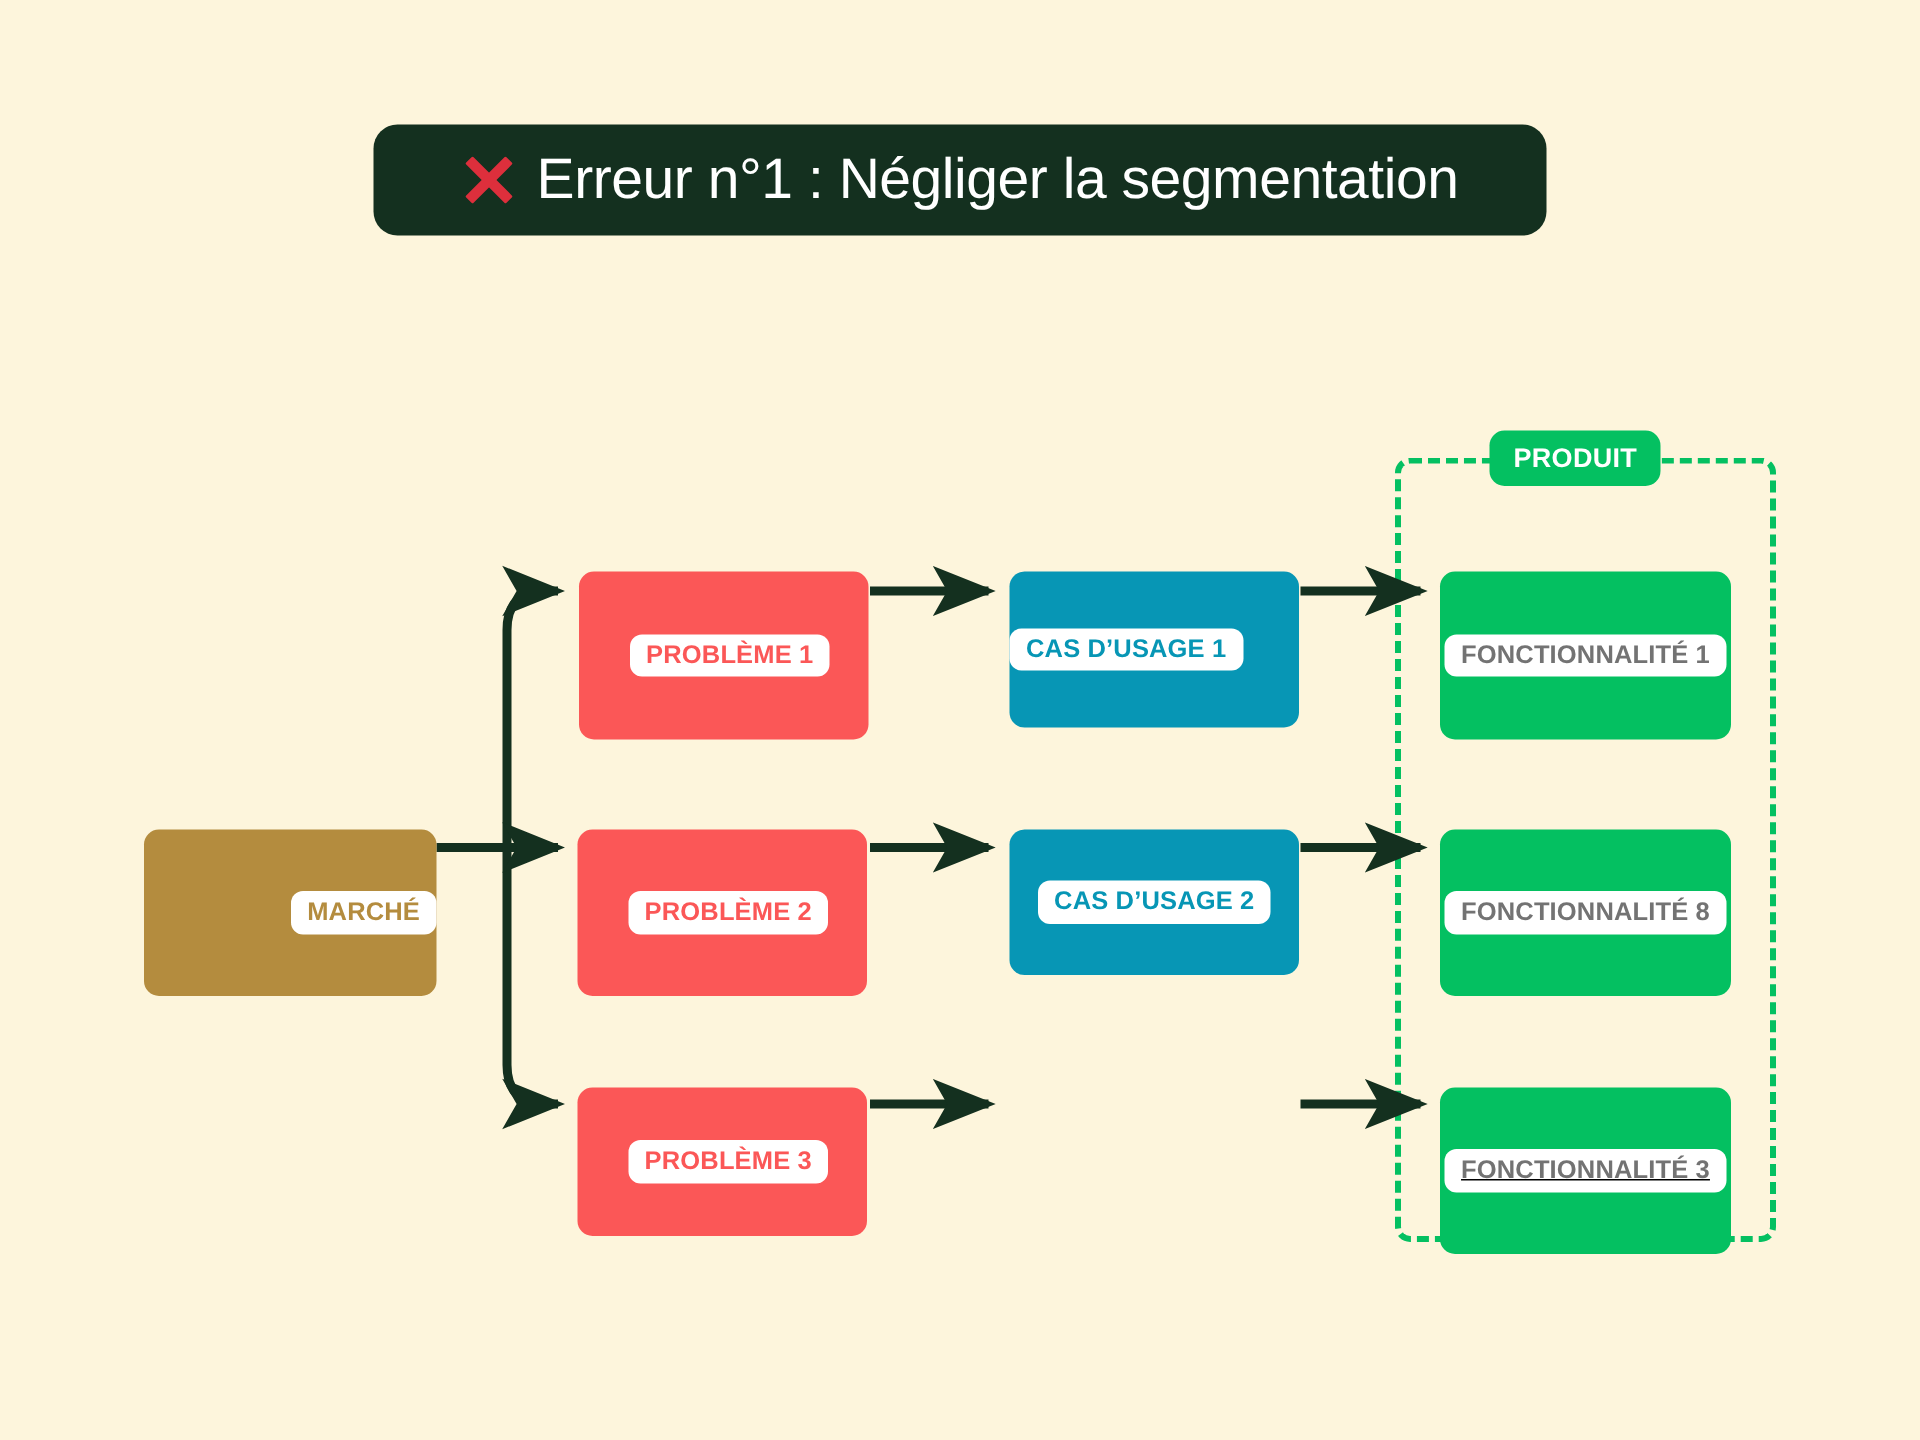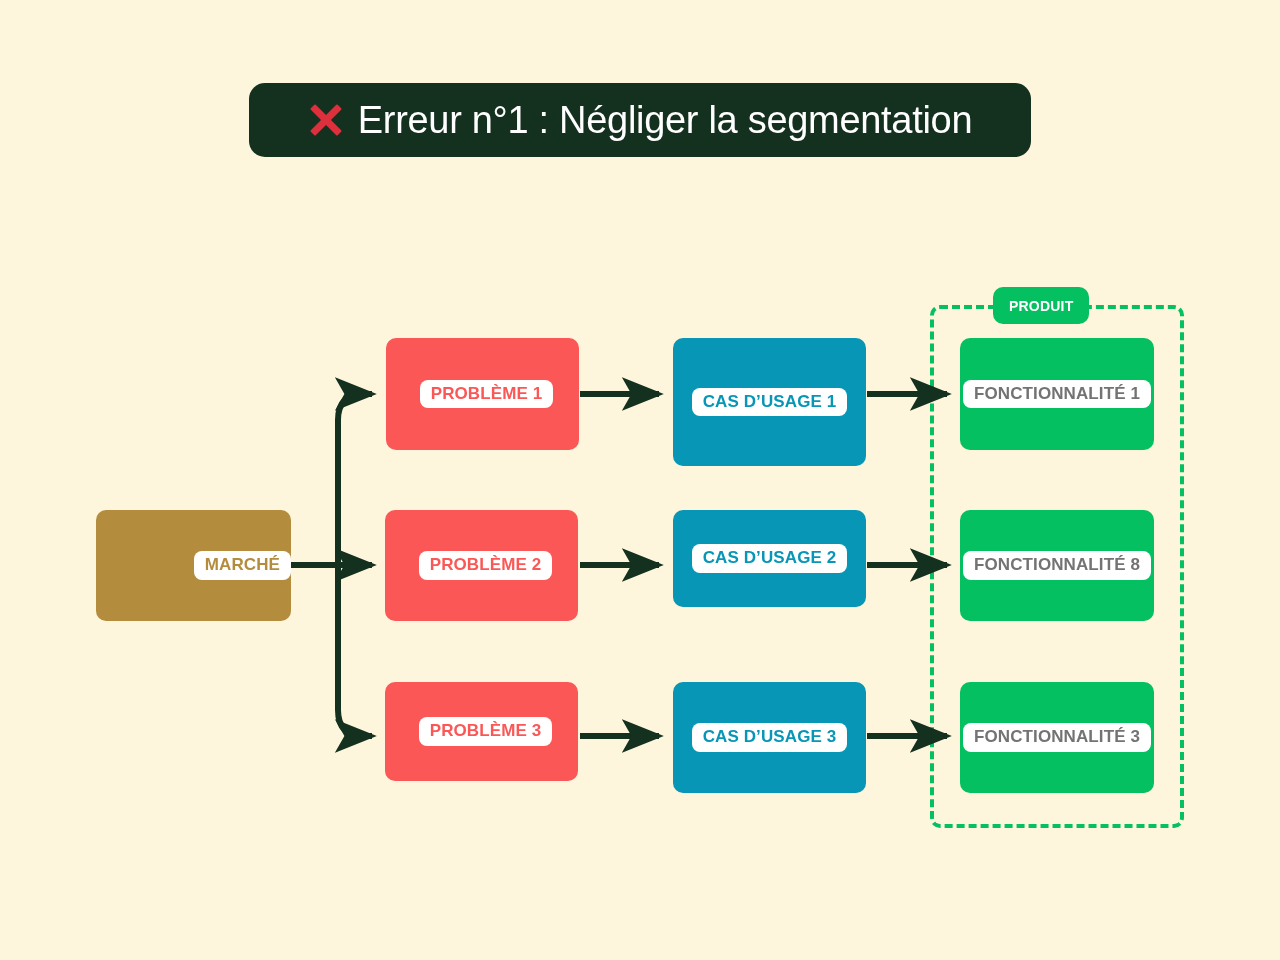--- a/index.html
+++ b/index.html
@@ -78,33 +78,34 @@
     height: 37px;
     padding: 0 16px;
     background: #04c061;
     border-radius: 10px;
     display: flex;
     align-items: center;
     justify-content: center;
   }
   #produit-badge span {
     color: #ffffff;
-    font-size: 14px;
+    font-size: 18px;
     font-weight: bold;
     letter-spacing: 0.2px;
     white-space: nowrap;
   }
 
   
   .node {
     position: absolute;
     border-radius: 10px;
     display: flex;
     align-items: center;
     box-sizing: border-box;
+    margin-top: 43px;
   }
   .node .chip {
     background: #ffffff;
     border-radius: 8px;
     padding: 5px 11px 6px 11px;
     font-size: 17px;
     font-weight: bold;
     letter-spacing: 0.1px;
     white-space: nowrap;
     line-height: 1.05;
@@ -120,27 +121,27 @@
   .chip.usecase-chip { color: #0796b5; }
   .chip.feature-chip { color: #737373; }
 
   
   #n-market   { left: 96px;  top: 510px; width: 195px; height: 111px; justify-content: flex-end; padding-left: 18px; }
 
   #n-prob-1   { left: 386px; top: 338px; width: 193px; height: 112px; justify-content: center; padding-left: 8px; }
   #n-prob-2   { left: 385px; top: 510px; width: 193px; height: 111px; justify-content: center; padding-left: 8px; }
   #n-prob-3   { left: 385px; top: 682px; width: 193px; height: 99px; justify-content: center; padding-left: 8px; }
 
-  #n-case-1   { left: 673px; top: 338px; width: 193px; height: 128px; justify-content: center; }
+  #n-case-1   { left: 673px; top: 338px; width: 193px; height: 104px; justify-content: flex-start; }
   #n-case-2   { left: 673px; top: 510px; width: 193px; height: 97px; justify-content: center; }
   #n-case-3   { left: 673px; top: 682px; width: 193px; height: 111px; justify-content: center; }
 
   #n-feat-1   { left: 960px; top: 338px; width: 194px; height: 112px; justify-content: center; }
   #n-feat-2   { left: 960px; top: 510px; width: 194px; height: 111px; justify-content: center; }
-  #n-feat-3   { left: 960px; top: 682px; width: 194px; height: 111px; justify-content: center; }
+  #n-feat-3   { left: 960px; top: 682px; width: 194px; height: 111px; justify-content: center; text-decoration: underline; }
 
   
   #connectors {
     position: absolute;
     left: 0; top: 0;
     width: 1280px;
     height: 960px;
     pointer-events: none;
   }
 </style>
@@ -202,23 +203,20 @@
   <div class="node problem" id="n-prob-3">
     <span class="chip problem-chip">PROBLÈME 3</span>
   </div>
 
   <div class="node usecase" id="n-case-1">
     <span class="chip usecase-chip">CAS D’USAGE 1</span>
   </div>
   <div class="node usecase" id="n-case-2">
     <span class="chip usecase-chip">CAS D’USAGE 2</span>
   </div>
-  <div class="node usecase" id="n-case-3">
-    <span class="chip usecase-chip">CAS D’USAGE 3</span>
-  </div>
 
   <div class="node feature" id="n-feat-1">
     <span class="chip feature-chip">FONCTIONNALITÉ 1</span>
   </div>
   <div class="node feature" id="n-feat-2">
     <span class="chip feature-chip">FONCTIONNALITÉ 8</span>
   </div>
   <div class="node feature" id="n-feat-3">
     <span class="chip feature-chip">FONCTIONNALITÉ 3</span>
   </div>

